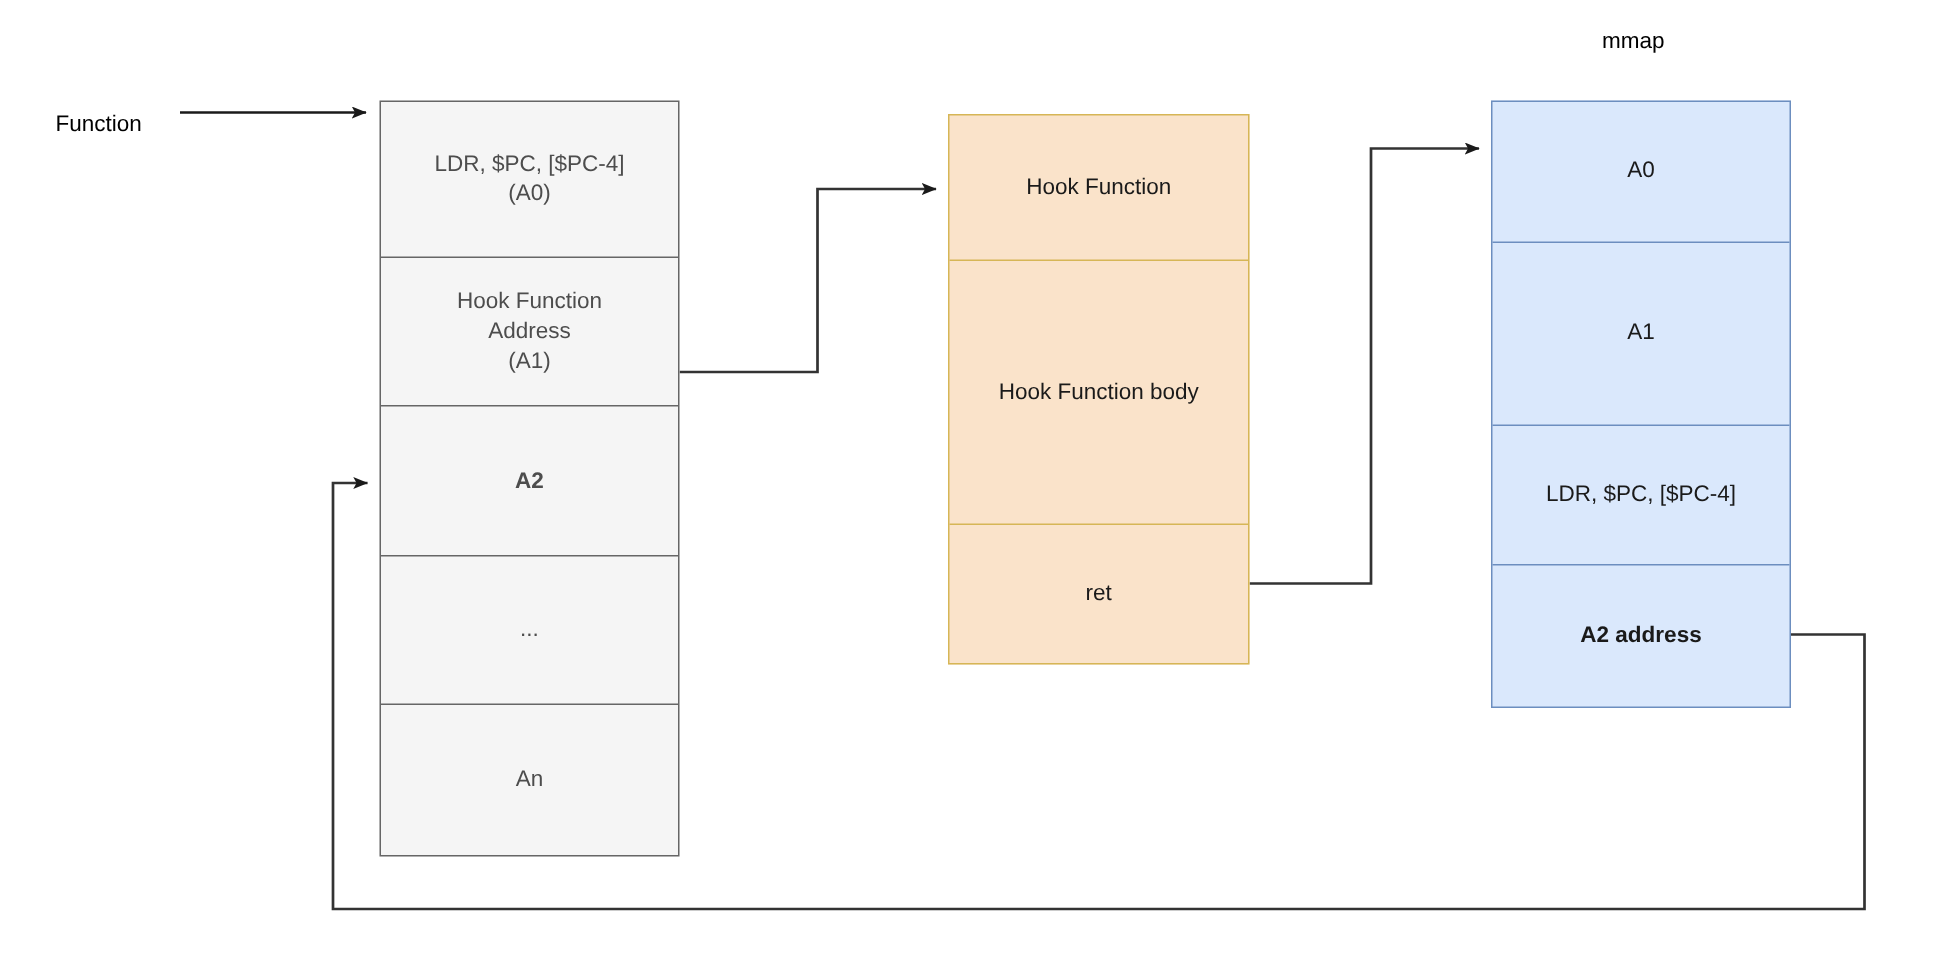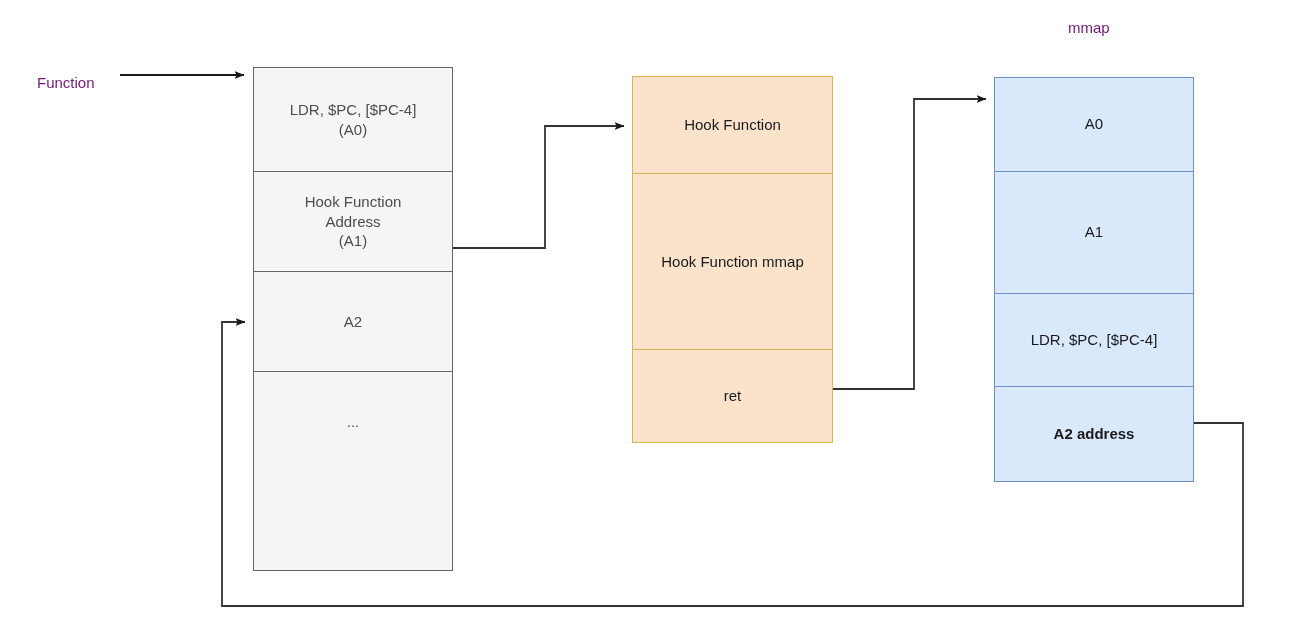--- a/index.html
+++ b/index.html
@@ -68,32 +68,31 @@
     border-bottom: 1px solid #d6b656;
     color: #1a1a1a;
   }
   .col-orange .cell:last-child { border-bottom: none; }
 
   
   .col-blue {
     border: 1px solid #6c8ebf;
     background: #dae8fc;
     color: #1a1a1a;
-    margin-top: 10px;
   }
   .col-blue .cell {
     border-bottom: 1px solid #6c8ebf;
     color: #1a1a1a;
   }
   .col-blue .cell:last-child { border-bottom: none; font-weight: bold; }
 
   .free-label {
     position: absolute;
     font-size: 15px;
-    color: #701a75;
+    color: #000000;
     white-space: nowrap;
   }
   #label-function { left: 37px; top: 74px; }
   #label-mmap     { left: 1068px; top: 19px; }
 </style>
 </head>
 <body>
 
 <div id="canvas">
 
@@ -124,27 +123,28 @@
   <div class="free-label" id="label-function">Function</div>
 
   <div class="free-label" id="label-mmap">mmap</div>
 
   <div class="col col-gray" style="left:253px; top:67px; width:200px; height:504px;">
     <div class="cell" style="height:104px;">LDR, $PC, [$PC-4]
 (A0)</div>
     <div class="cell" style="height:100px;">Hook Function
 Address
 (A1)</div>
-    <div class="cell" style="height:100px;">A2</div>
+    <div class="cell" style="height:100px;font-weight:bold;">A2</div>
     <div class="cell" style="height:100px;">...</div>
+    <div class="cell" style="height:100px;">An</div>
   </div>
 
   <div class="col col-orange" style="left:632px; top:76px; width:201px; height:367px;">
     <div class="cell" style="height:98px;">Hook Function</div>
-    <div class="cell" style="height:176px;">Hook Function mmap</div>
+    <div class="cell" style="height:176px;">Hook Function body</div>
     <div class="cell" style="height:93px;">ret</div>
   </div>
 
   <div class="col col-blue" style="left:994px; top:67px; width:200px; height:405px;">
     <div class="cell" style="height:101px;">A0</div>
     <div class="cell" style="height:132px;">A1</div>
     <div class="cell" style="height:100px;">LDR, $PC, [$PC-4]</div>
     <div class="cell" style="height:102px;">A2 address</div>
   </div>
 

